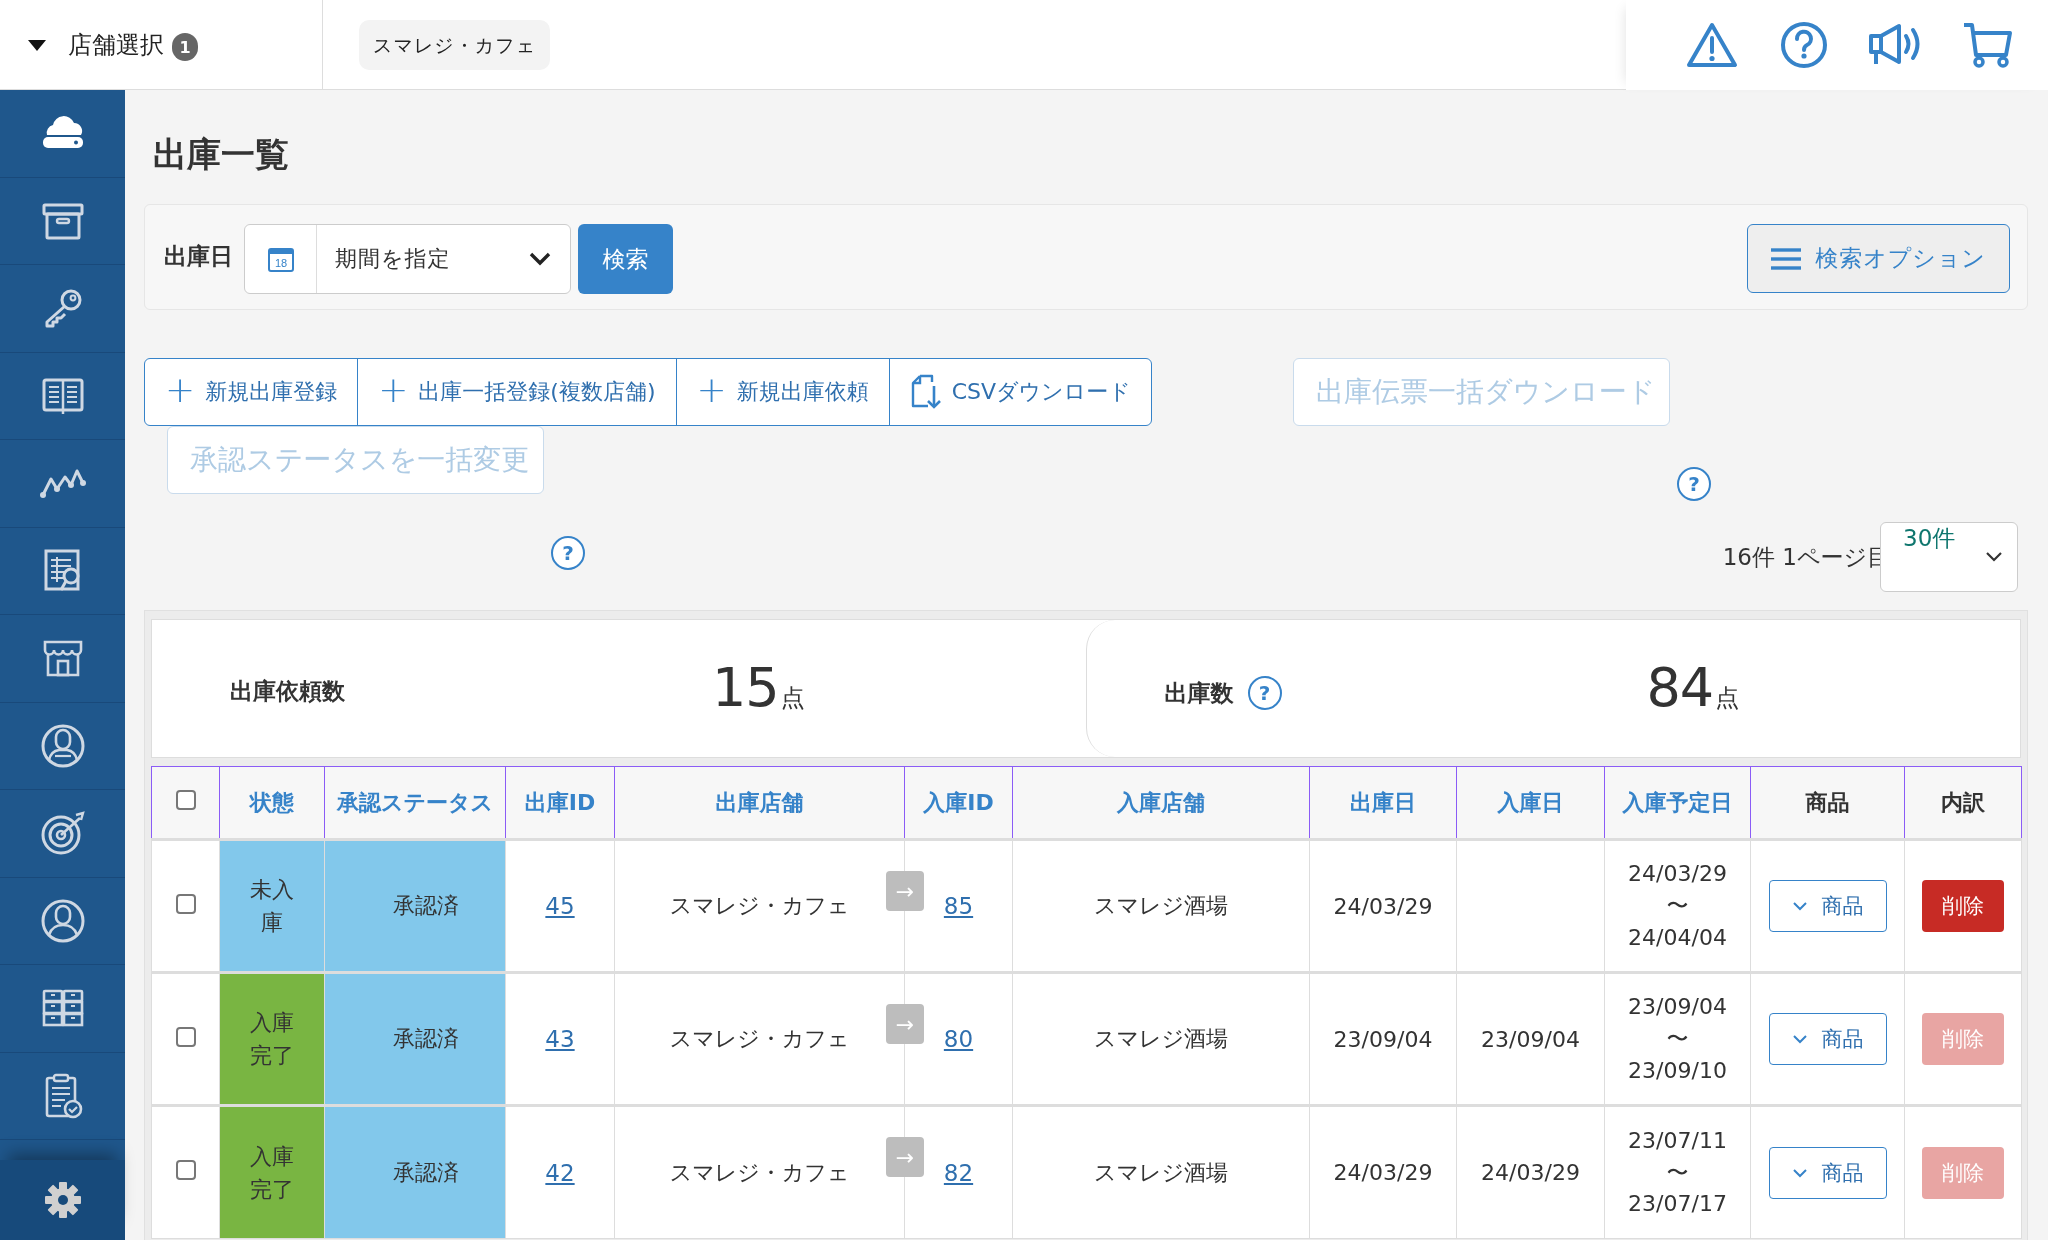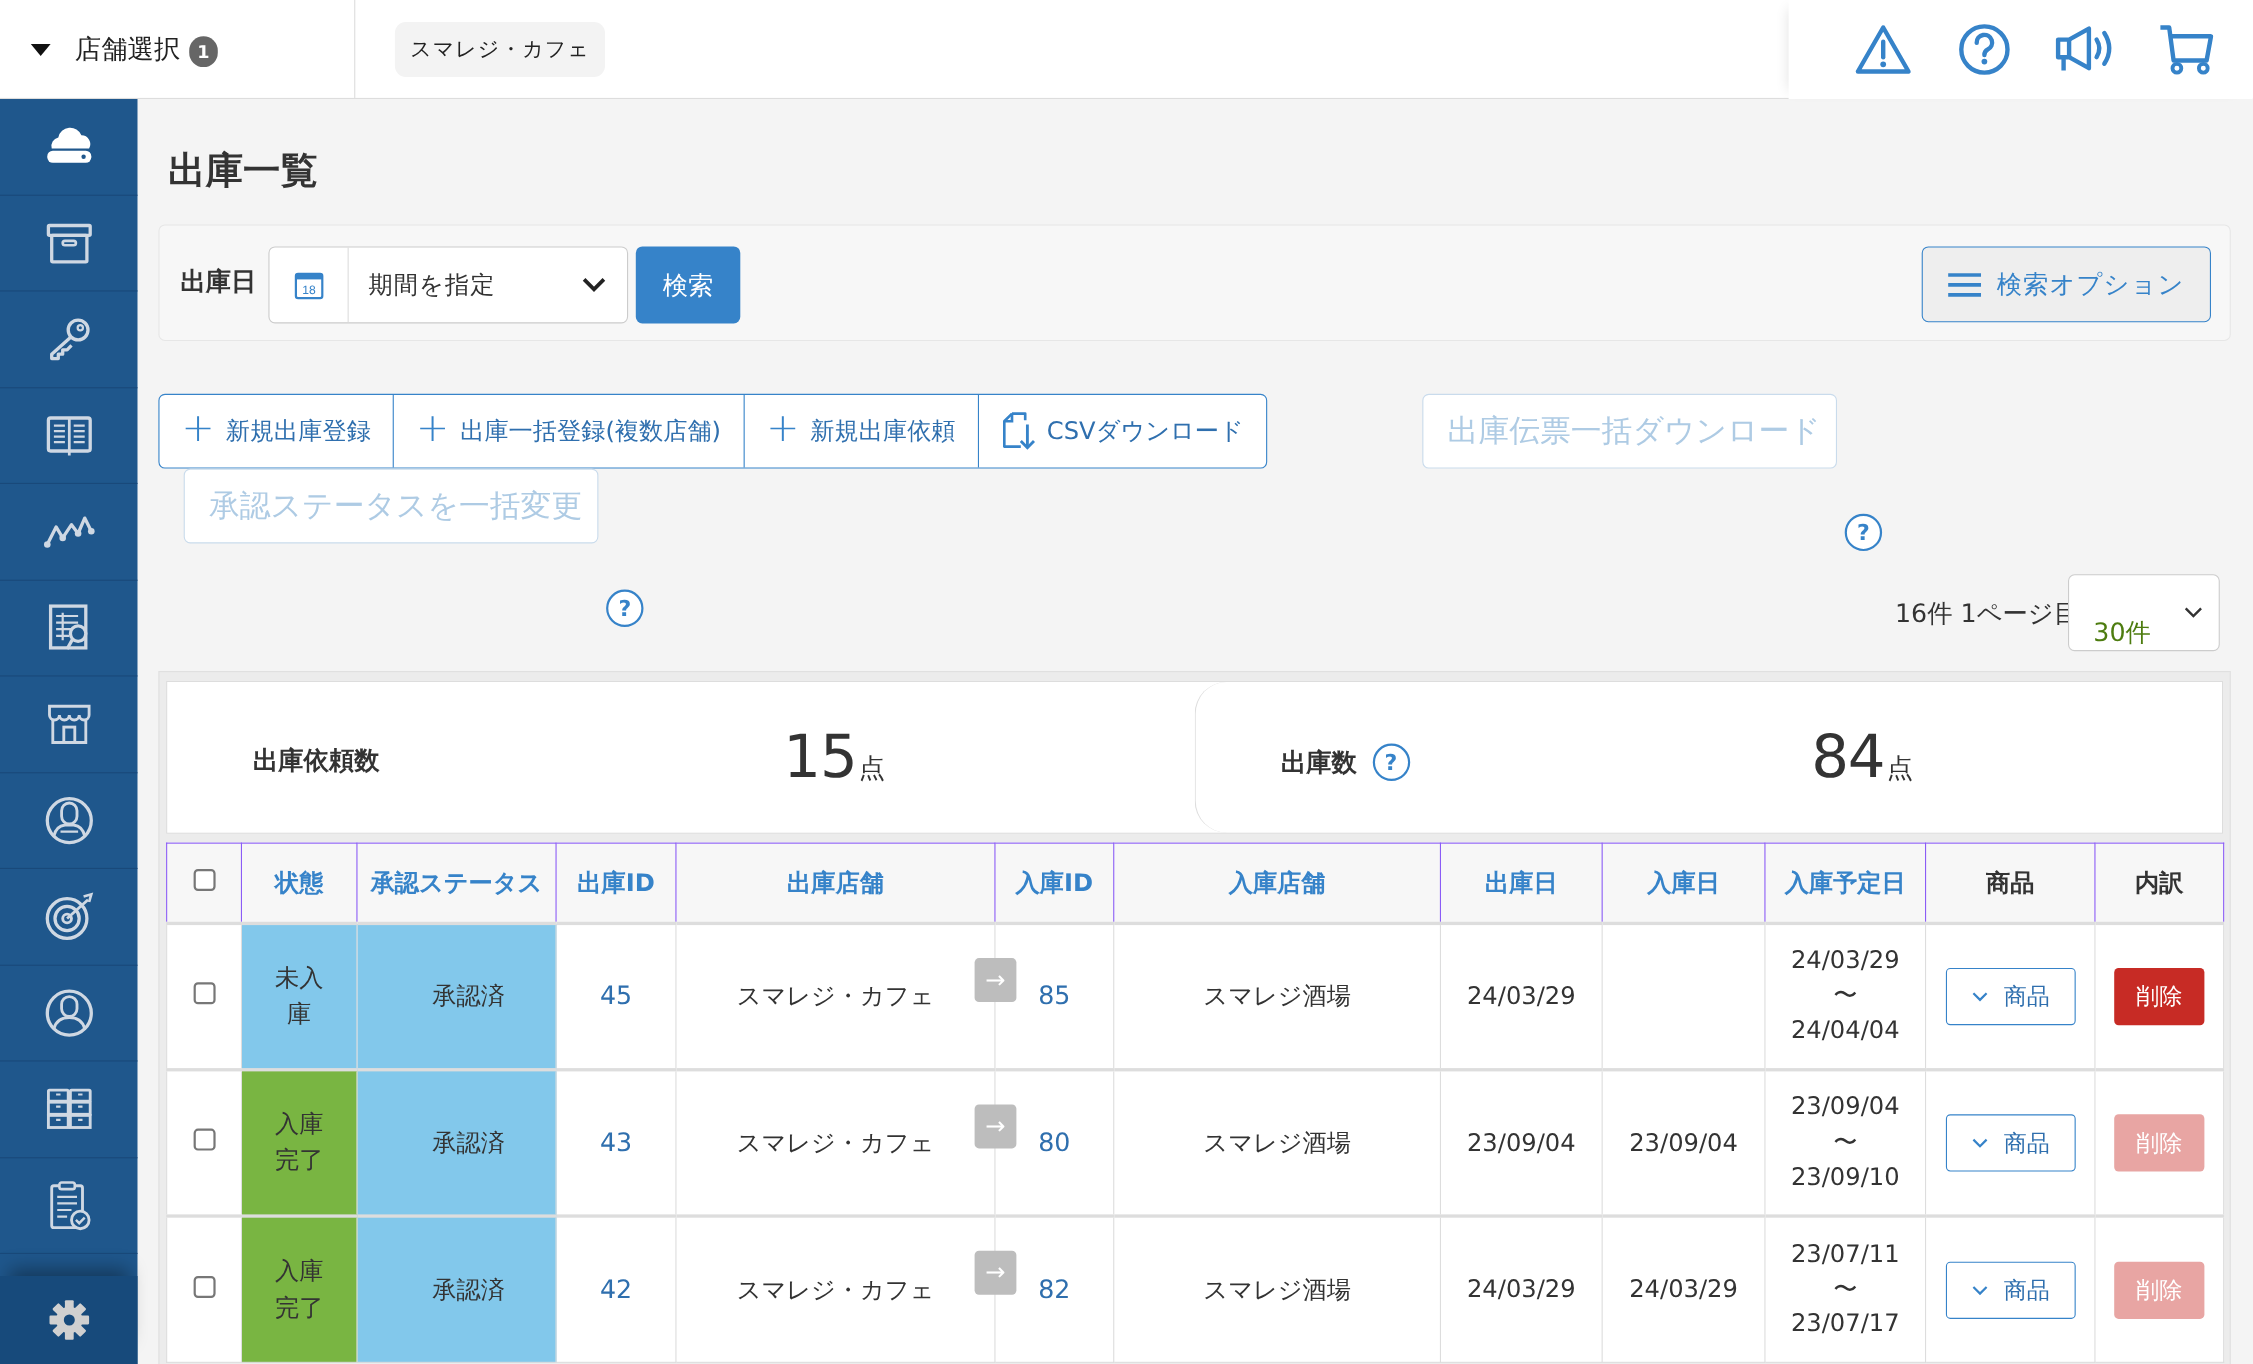--- a/index.html
+++ b/index.html
@@ -39,41 +39,41 @@
   .btn-group { position: absolute; left: 19px; top: 268px; height: 68px; display: flex; border: 1px solid #3683c9; border-radius: 6px; background: #fff; }
   .bg-btn { height: 66px; display: flex; align-items: center; padding: 0 20px; font-size: 22px; color: #2f6fae; border-right: 1px solid #3683c9; cursor: pointer; gap: 10px; white-space: nowrap; }
   .bg-btn:last-child { border-right: none; }
   .bg-btn .plus { font-size: 36px; color: #3683c9; line-height: 1; font-weight: 300; margin-top: -4px; }
   .bg-btn.csv { font-weight: 500; }
   .dd-disabled { position: absolute; height: 68px; border: 1px solid #c9dbec; border-radius: 6px; background: #fff; color: #aecbe4; font-size: 28px; display: flex; align-items: center; padding: 0 22px; gap: 14px; white-space: nowrap; cursor: default; }
   .help { position: absolute; width: 34px; height: 34px; border: 2px solid #3683c9; border-radius: 50%; color: #3683c9; font-size: 20px; display: flex; align-items: center; justify-content: center; font-weight: bold; cursor: pointer; background: #fff; }
 
   
   .pager-text { position: absolute; right: 158px; top: 452px; font-size: 23px; color: #333; }
-  .per-page { position: absolute; right: 30px; top: 432px; width: 138px; height: 70px; border: 1px solid #ccc; border-radius: 6px; background: #fff; display: flex; align-items: flex-end; padding-left: 22px; font-size: 23px; color: #4d7c0f; cursor: pointer; }
+  .per-page { position: absolute; right: 30px; top: 432px; width: 138px; height: 70px; border: 1px solid #ccc; border-radius: 6px; background: #fff; display: flex; align-items: flex-start; padding-left: 22px; font-size: 23px; color: #0f766e; cursor: pointer; }
   .per-page .chev { position: absolute; right: 14px; top: 28px; }
 
   
   .table-wrap { position: absolute; left: 19px; top: 520px; width: 1884px; height: 640px; background: #ececec; border: 1px solid #e0e0e0; }
   .summary { position: absolute; left: 6px; top: 8px; width: 1870px; height: 139px; background: #fff; border: 1px solid #ddd; display: flex; }
   .sum-cell { flex: 1; position: relative; }
   .sum-cell + .sum-cell { border-left: 1px solid #ddd; border-radius: 29px; }
   .sum-label { position: absolute; left: 78px; top: 56px; font-size: 23px; font-weight: bold; color: #333; display: flex; align-items: center; gap: 14px; }
   .sum-value { position: absolute; left: 560px; top: 36px; font-size: 54px; color: #333; letter-spacing: -1px; }
   .sum-unit { font-size: 24px; margin-left: 2px; }
 
   table.data { position: absolute; left: 6px; top: 155px; width: 1870px; border-collapse: collapse; background: #fff; table-layout: fixed; }
   table.data th { height: 73px; background: #f7f7f7; border: 1px solid #8b5cf6; color: #3683c9; font-size: 22px; font-weight: bold; text-align: center; }
   table.data th.dark { color: #333; }
   table.data td { height: 133px; border: 1px solid #ddd; border-top: 3px solid #ddd; text-align: center; font-size: 22px; color: #333; vertical-align: middle; }
   .cb { display: inline-block; width: 20px; height: 20px; border: 2px solid #777; border-radius: 4px; background: #fff; cursor: pointer; }
   td.st-pending { background: #82c8eb; color: #fff; line-height: 1.5; }
   td.st-done { background: #79b542; color: #fff; line-height: 1.5; }
   td.ap { background: #82c8eb; color: #fff; padding-left: 22px; }
-  a.lnk { color: #2f6fae; font-size: 23px; cursor: pointer; margin-top: 36px; }
+  a.lnk { color: #2f6fae; text-decoration: underline; font-size: 23px; cursor: pointer; margin-top: 36px; }
   .from-cell { position: relative; }
   .arrow-box { position: absolute; right: -20px; top: 30px; width: 38px; height: 40px; background: #bdbdbd; border-radius: 4px; color: #fff; font-size: 22px; display: flex; align-items: center; justify-content: center; z-index: 2; }
   td.date { color: #888; font-size: 22px; }
   td.range { color: #888; font-size: 22px; line-height: 1.45; }
   .btn-items { display: inline-flex; align-items: center; justify-content: center; gap: 14px; width: 118px; height: 52px; border: 1px solid #3683c9; border-radius: 4px; background: #fff; color: #2f6fae; font-size: 21px; cursor: pointer; }
   .btn-del { display: inline-flex; align-items: center; justify-content: center; width: 82px; height: 52px; border-radius: 4px; color: #fff; font-size: 21px; cursor: pointer; }
   .btn-del.on { background: #c72b25; }
   .btn-del.off { background: #e8a5a3; cursor: default; }
 </style>
 </head>

